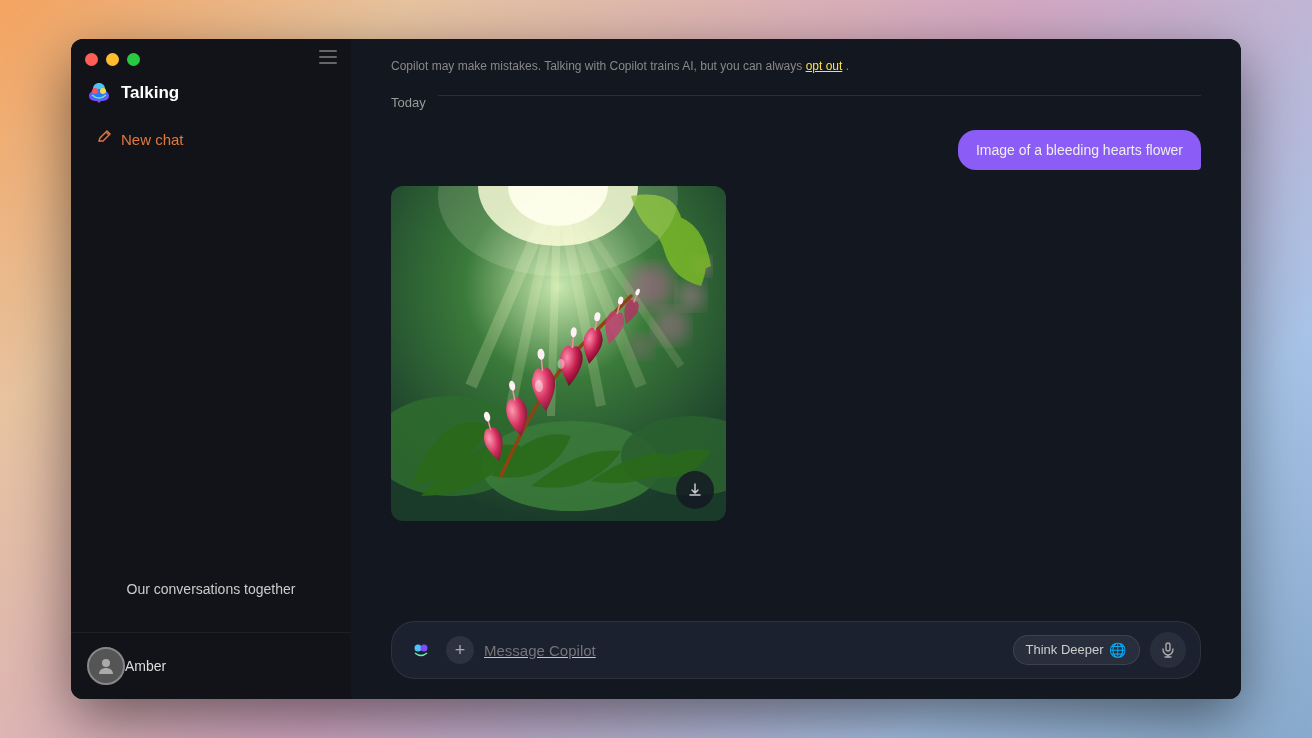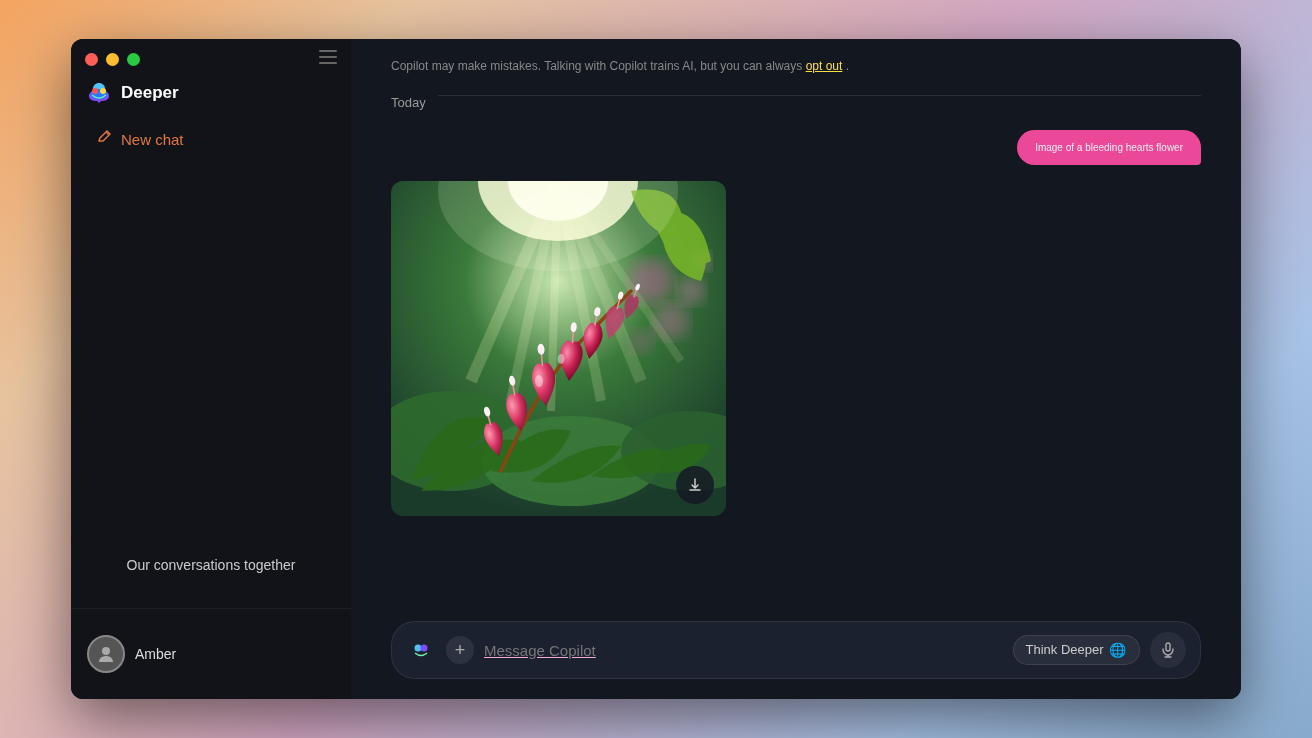--- a/index.html
+++ b/index.html
@@ -112,22 +112,21 @@
 
     .conversations-subtitle {
       color: #666;
       font-size: 11px;
       line-height: 1.5;
     }
 
     .user-section {
       display: flex;
       align-items: center;
-      gap: 10px;
-      padding: 26px 16px;
+      padding: 14px 16px;
       border-top: 1px solid rgba(255,255,255,0.06);
     }
 
     .avatar {
       width: 38px;
       height: 38px;
       border-radius: 50%;
       background: #555;
       display: flex;
       align-items: center;
@@ -188,23 +187,23 @@
     .chat-area {
       flex: 1;
       overflow-y: auto;
       padding: 10px 40px 20px;
       display: flex;
       flex-direction: column;
     }
 
     .user-message {
       align-self: flex-end;
-      background: #ec4899;
+      background: #8b5cf6;
       color: #eee;
-      font-size: 10px;
+      font-size: 14px;
       padding: 12px 18px;
       border-radius: 18px 18px 4px 18px;
       max-width: 450px;
       margin-bottom: 16px;
     }
 
     .ai-response {
       align-self: flex-start;
       max-width: 500px;
       position: relative;
@@ -371,21 +370,21 @@
           <svg viewBox="0 0 28 28" fill="none" xmlns="http://www.w3.org/2000/svg">
             <path d="M14 4C14 4 8 4 8 10C8 14 10 16 14 16C18 16 20 14 20 10C20 4 14 4 14 4Z" fill="#4FC3F7"></path>
             <path d="M8 12C8 12 4 13 4 17C4 21 8 22 12 22L14 24L16 22C20 22 24 21 24 17C24 13 20 12 20 12" fill="#7C4DFF"></path>
             <path d="M10 10C10 10 6 11 6 15C6 18 9 20 14 20C19 20 22 18 22 15C22 11 18 10 18 10" fill="#2979FF"></path>
 
             <circle cx="10" cy="12" r="3" fill="#FF5252"></circle>
             <circle cx="18" cy="12" r="3" fill="#FFD740"></circle>
             <path d="M7 16 Q14 22 21 16" stroke="#69F0AE" stroke-width="1.5" fill="none"></path>
           </svg>
         </div>
-        <span class="brand-name">Deeper</span>
+        <span class="brand-name">Talking</span>
       </div>
 
       <div class="new-chat-btn">
         <span class="new-chat-icon">
           <svg width="16" height="16" viewBox="0 0 16 16" fill="none">
             <path d="M2 12L3 9L10 2L13 5L6 12H2Z" stroke="#e07840" stroke-width="1.4" fill="none"></path>
             <path d="M9.5 3.5L11.5 5.5" stroke="#e07840" stroke-width="1.4"></path>
           </svg>
         </span>
         <span>New chat</span>

